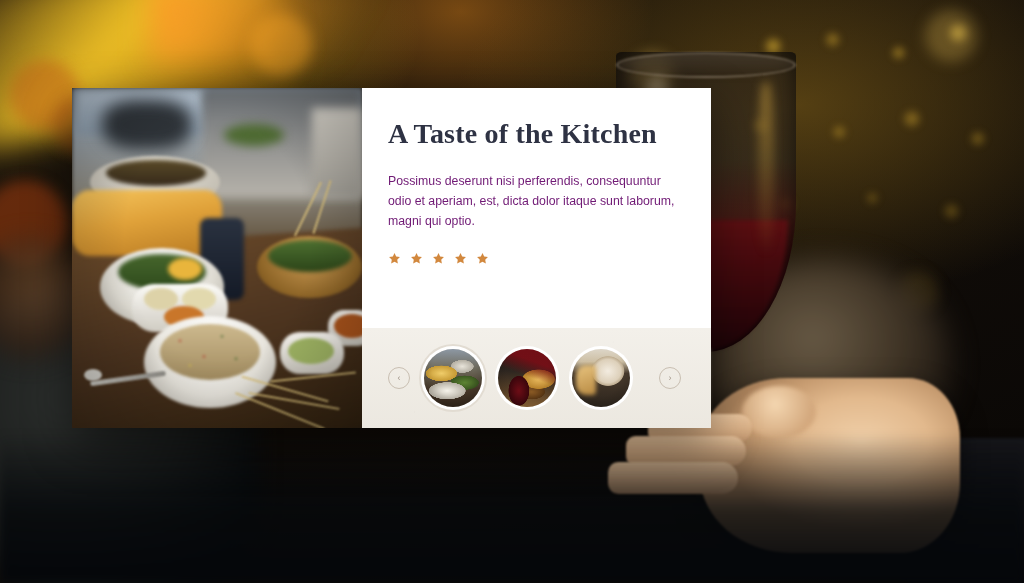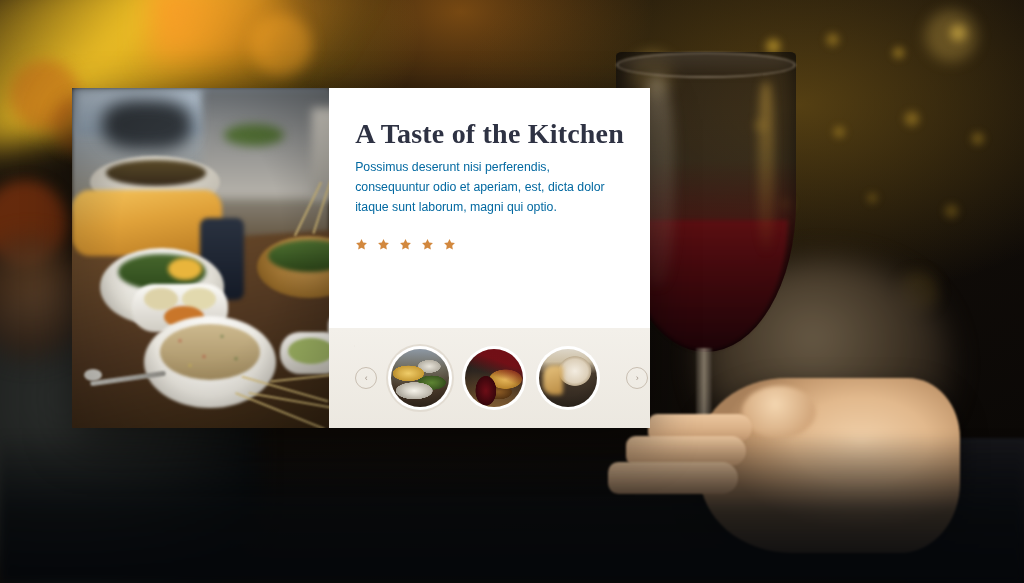--- a/index.html
+++ b/index.html
@@ -175,21 +175,21 @@
   .knuckle{
     position:absolute; left:742px; top:386px; width:74px; height:52px;
     border-radius:50%;
     background:radial-gradient(circle at 45% 35%, #f4d6b0, #d3a87d 70%);
     filter:blur(2px);
   }
 
   
   .card{
     position:absolute;
-    left:72px; top:88px; width:578px; height:340px;
+    left:72px; top:88px; width:639px; height:340px;
     display:flex;
     box-shadow:0 16px 44px rgba(0,0,0,.45);
     overflow:hidden;
   }
 
   
   .photo{
     width:290px; height:340px; position:relative; overflow:hidden;
     background:#2a2218;
   }
@@ -302,25 +302,25 @@
   }
   .subtitle{
     font-family:"Liberation Serif", serif;
     font-size:11.5px;
     font-weight:400;
     letter-spacing:1.15px;
     color:#c2938b;
     margin-top:7px;
   }
   .body-text{
-    margin-top:8px;
+    margin-top:22px;
     font-family:"Liberation Sans", sans-serif;
     font-size:12.3px;
     line-height:1.62;
-    color:#0369a1;
+    color:#701a75;
     max-width:288px;
   }
   .stars{
     margin-top:20px;
     display:flex;
     gap:9px;
   }
   .star{
     width:13px; height:13px;
     color:#d2883e;

